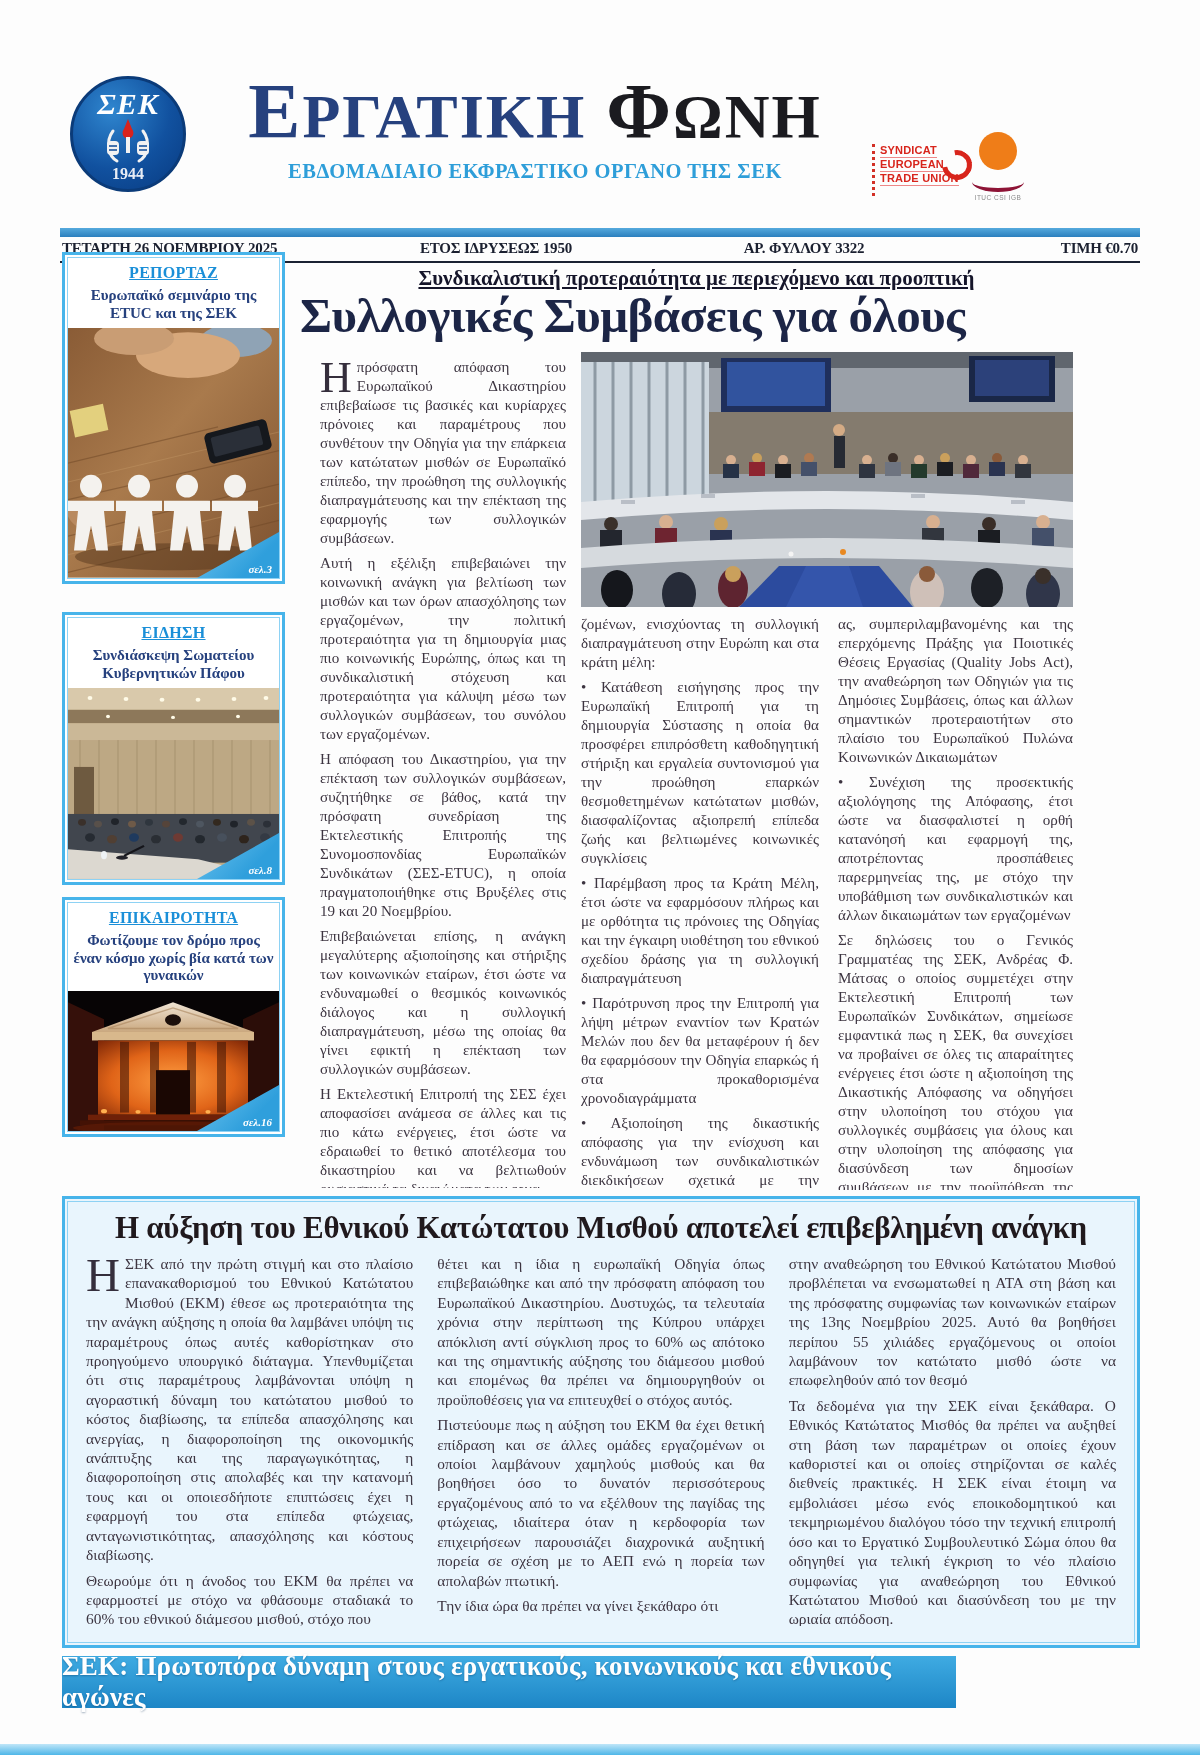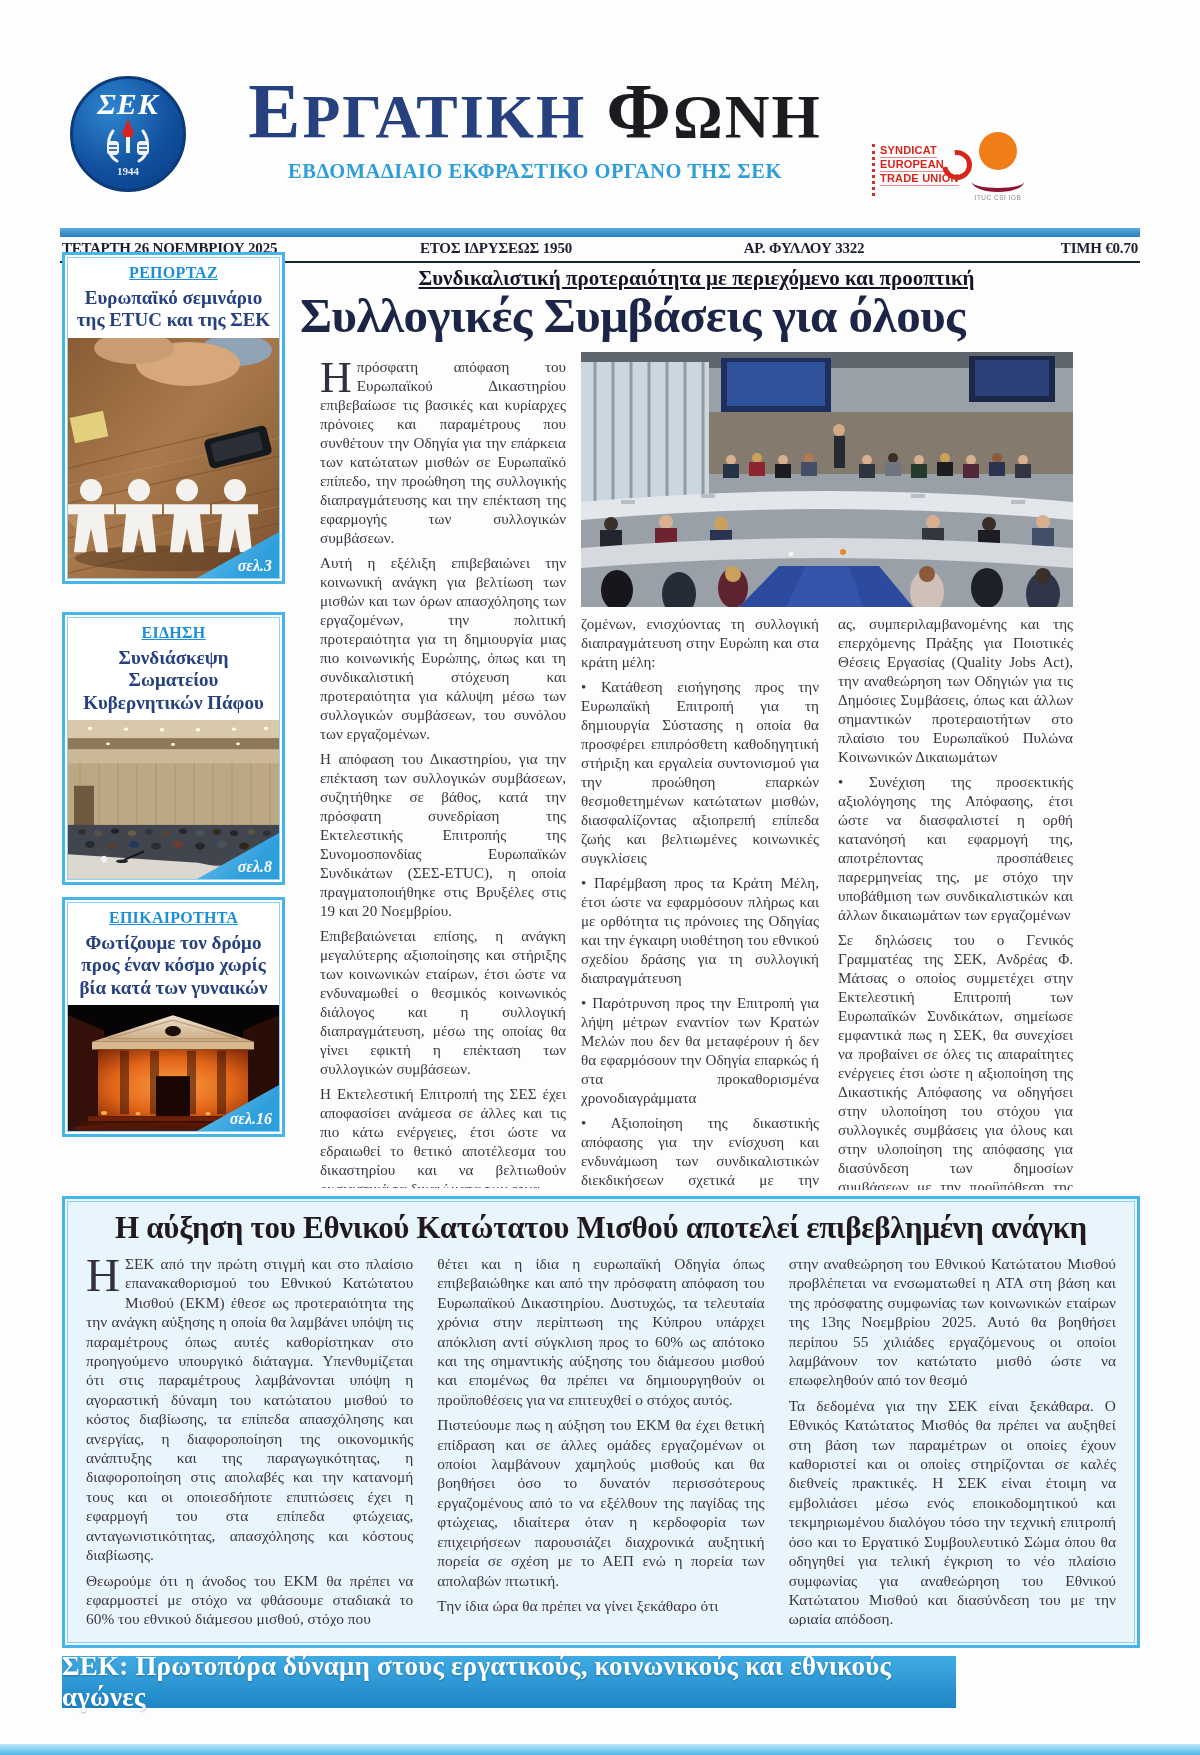--- a/index.html
+++ b/index.html
@@ -4,21 +4,21 @@
 <style>
   html,body{margin:0;padding:0;background:#ffffff;}
   .page{position:relative;width:1200px;height:1755px;background:#fdfdfd;overflow:hidden;
         font-family:"Liberation Serif","DejaVu Serif",serif;color:#3c3440;padding-left:8px;}
   
   .logo-circle{position:absolute;left:70px;top:76px;width:116px;height:116px;border-radius:50%;
     background:radial-gradient(circle at 35% 28%,#2f86cf 0%,#11519f 55%,#083a80 100%);
     border:3px solid #0b3b79;box-sizing:border-box;text-align:center;}
   .logo-sek{display:block;margin-top:8px;color:#fff;font-weight:bold;font-style:italic;font-size:30px;letter-spacing:1px;}
   .logo-emblem{display:block;margin:-4px auto 0;}
-  .logo-year{display:block;color:#e8edf5;font-size:11px;font-weight:bold;margin-top:-4px;}
+  .logo-year{display:block;color:#e8edf5;font-size:16px;font-weight:bold;margin-top:-4px;}
   .mast-title{position:absolute;left:195px;top:72px;width:680px;text-align:center;white-space:nowrap;}
   .mast-word{display:inline-block;font-weight:600;font-size:62px;letter-spacing:2px;line-height:1;}
   .mast-word::first-letter{font-size:126%;}
   .w1{color:#26417e;margin-right:20px;}
   .w2{color:#1b1b20;}
   .mast-sub{position:absolute;left:195px;top:160px;width:680px;text-align:center;
     color:#2e9ed9;font-weight:bold;font-size:20.5px;letter-spacing:.5px;}
   .etuc-box{position:absolute;left:872px;top:144px;width:92px;height:52px;
     border-left:3px dotted #d23026;padding-left:5px;box-sizing:border-box;}
   .etuc-line{display:block;color:#d8251c;font-weight:bold;font-size:11px;line-height:13px;
@@ -36,29 +36,29 @@
     grid-template-columns:280px 1fr 1fr 180px;align-items:center;}
   .dl{font-weight:bold;font-size:15px;color:#1b2030;letter-spacing:-.2px;white-space:nowrap;}
   .dl-c{text-align:center;}
   .dl-r{text-align:right;}
   .dark-rule{position:absolute;left:60px;top:261px;width:1080px;height:2px;background:#1b2233;}
   
   .nbox{position:absolute;left:62px;width:223px;border:3px solid #47b4ea;background:#fff;box-sizing:border-box;}
   .nbox-inner{position:absolute;inset:2px;border:1px solid #8ed2f4;display:flex;flex-direction:column;}
   .tag-head{text-align:center;color:#1a8fd8;font-weight:bold;font-size:16px;margin-top:6px;
     text-decoration:underline;letter-spacing:.3px;}
-  .nbox-title{text-align:center;color:#26417e;font-weight:bold;font-size:19px;line-height:1.18;
+  .nbox-title{text-align:center;color:#26417e;font-weight:bold;font-size:15px;line-height:1.18;
     margin:5px 4px 6px;}
   .photo-wrap{position:relative;flex:1;overflow:hidden;}
   .photo-wrap svg{position:absolute;inset:0;width:100%;height:100%;}
   .corner-tag{position:absolute;right:0;bottom:0;width:82px;height:46px;
     background:linear-gradient(135deg,#6ec4ef 0%,#2f9fdc 70%);
     clip-path:polygon(100% 0,100% 100%,0 100%);
     display:flex;align-items:flex-end;justify-content:flex-end;box-sizing:border-box;
-    padding:2px 7px 3px;color:#fff;font-weight:bold;font-style:italic;font-size:16px;}
+    padding:2px 7px 3px;color:#fff;font-weight:bold;font-style:italic;font-size:11px;}
   
   .kicker{position:absolute;left:320px;top:266px;width:753px;text-align:center;
     font-weight:bold;font-size:21px;color:#15152a;text-decoration:underline;}
   .headline{position:absolute;left:300px;top:290px;width:773px;
     font-weight:700;font-size:49px;line-height:1.05;color:#1c2546;letter-spacing:-.5px;}
   .main-photo{position:absolute;left:581px;top:352px;width:492px;height:255px;overflow:hidden;}
   .main-photo svg{width:100%;height:100%;}
   .col{position:absolute;font-size:15.1px;line-height:19px;}
   .c1{left:320px;top:358px;width:246px;height:830px;overflow:hidden;}
   .c2{left:581px;top:615px;width:238px;height:575px;overflow:hidden;}

